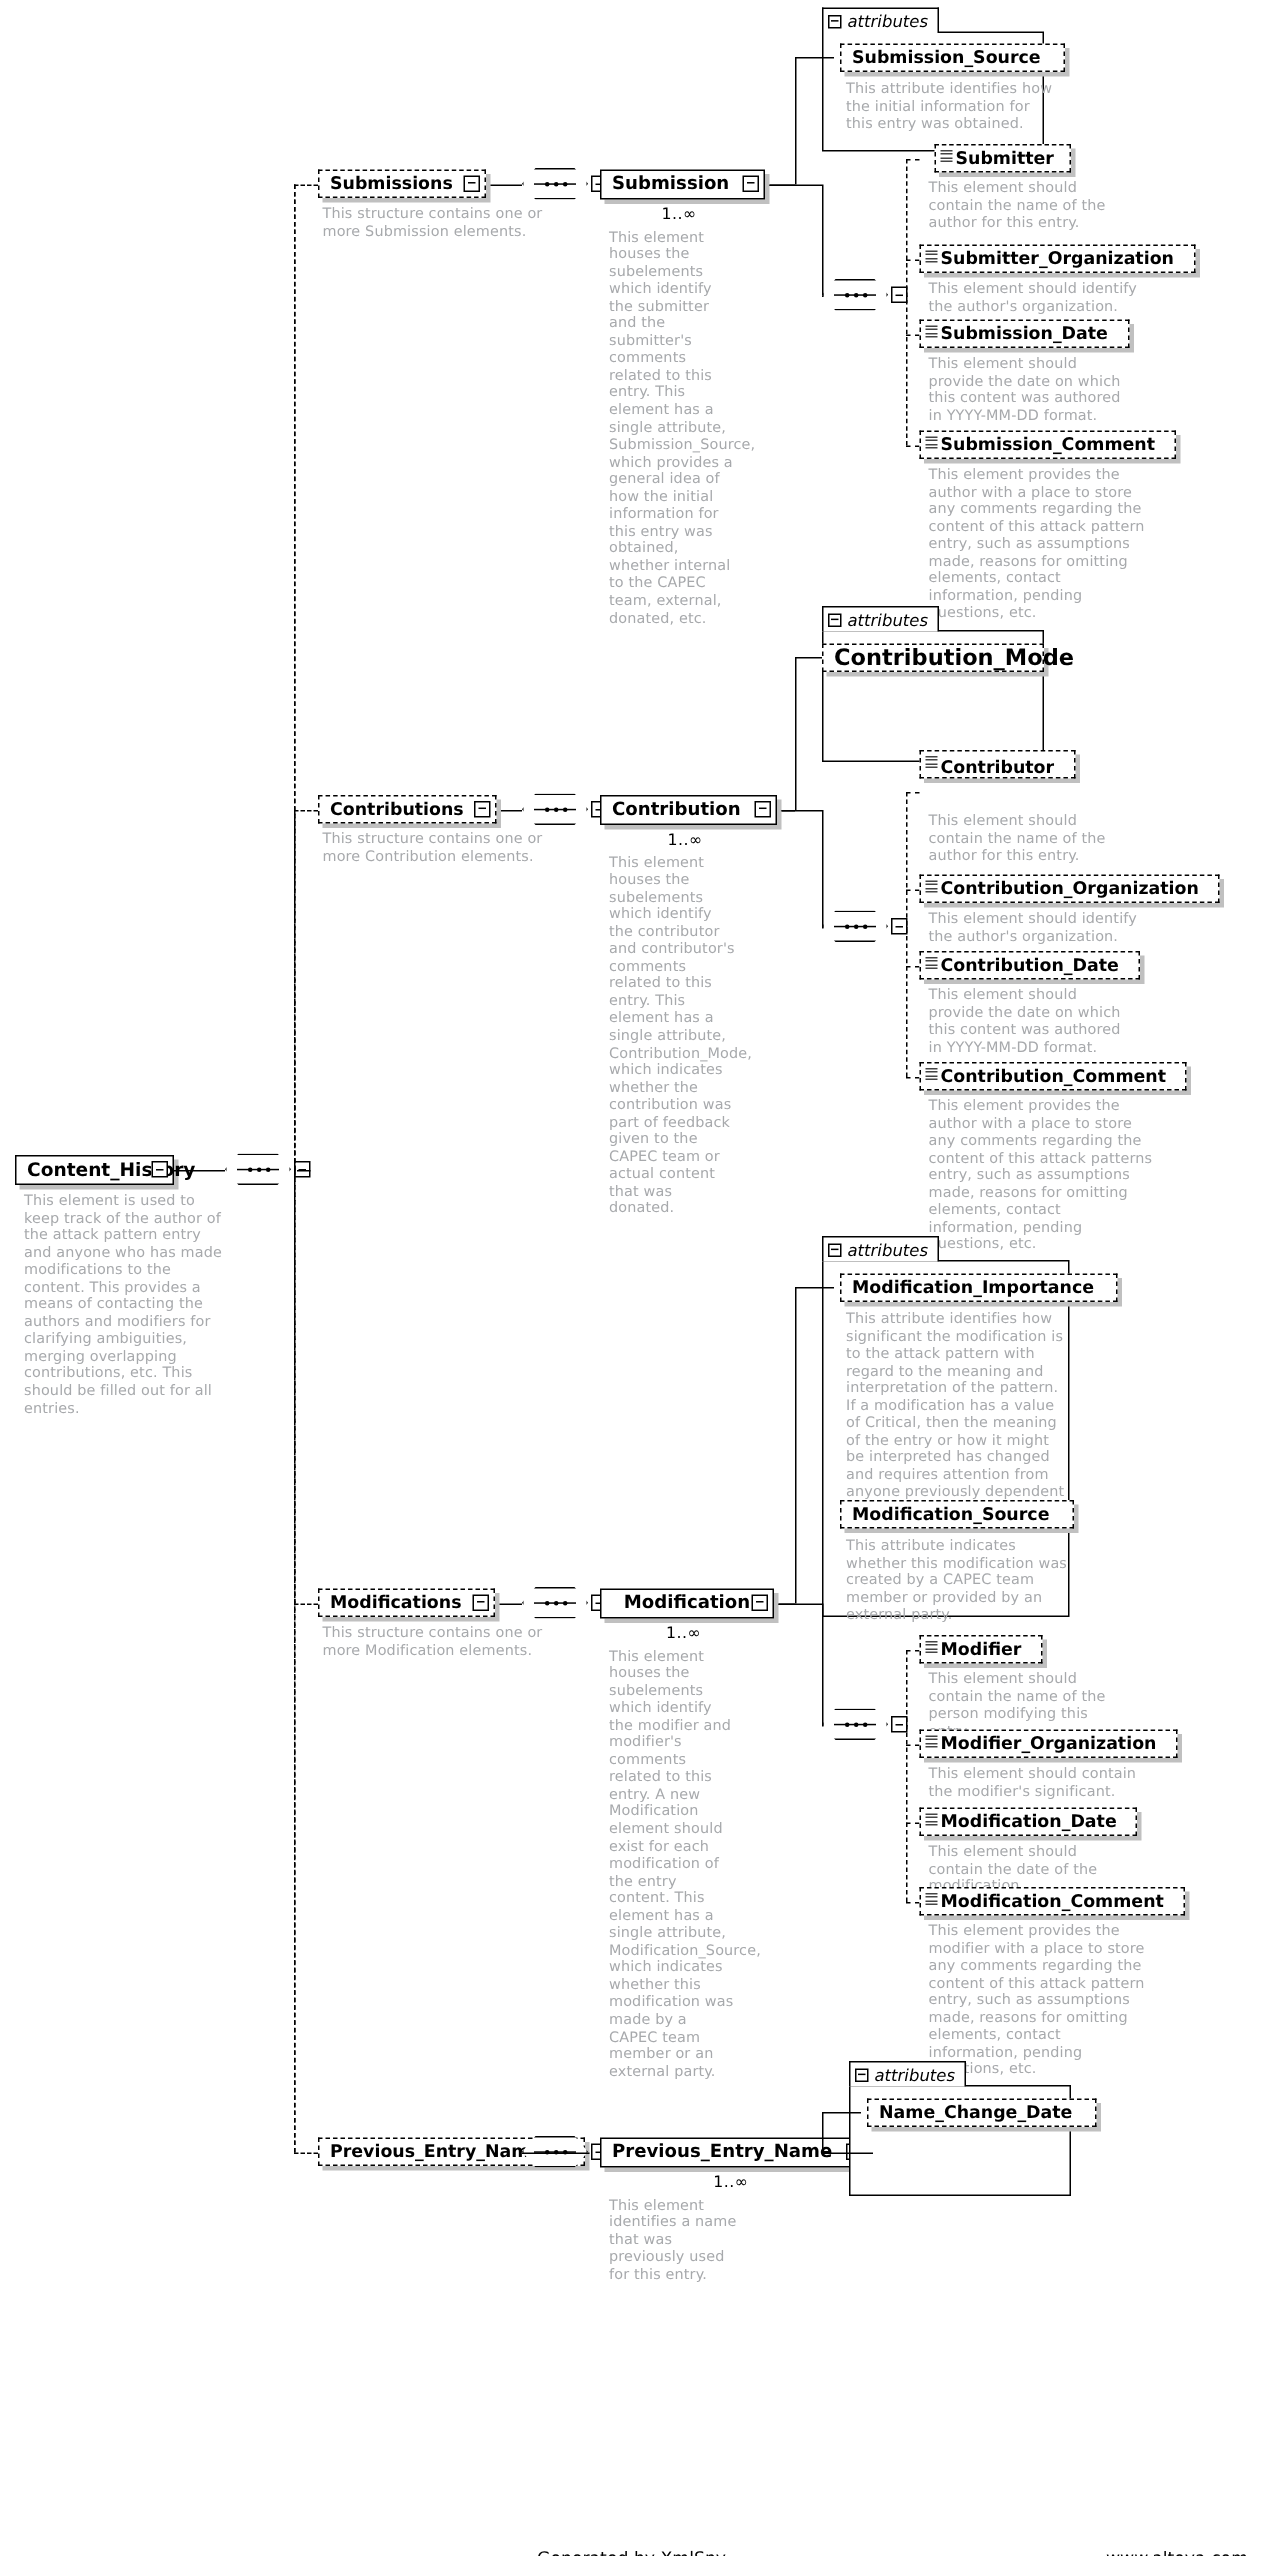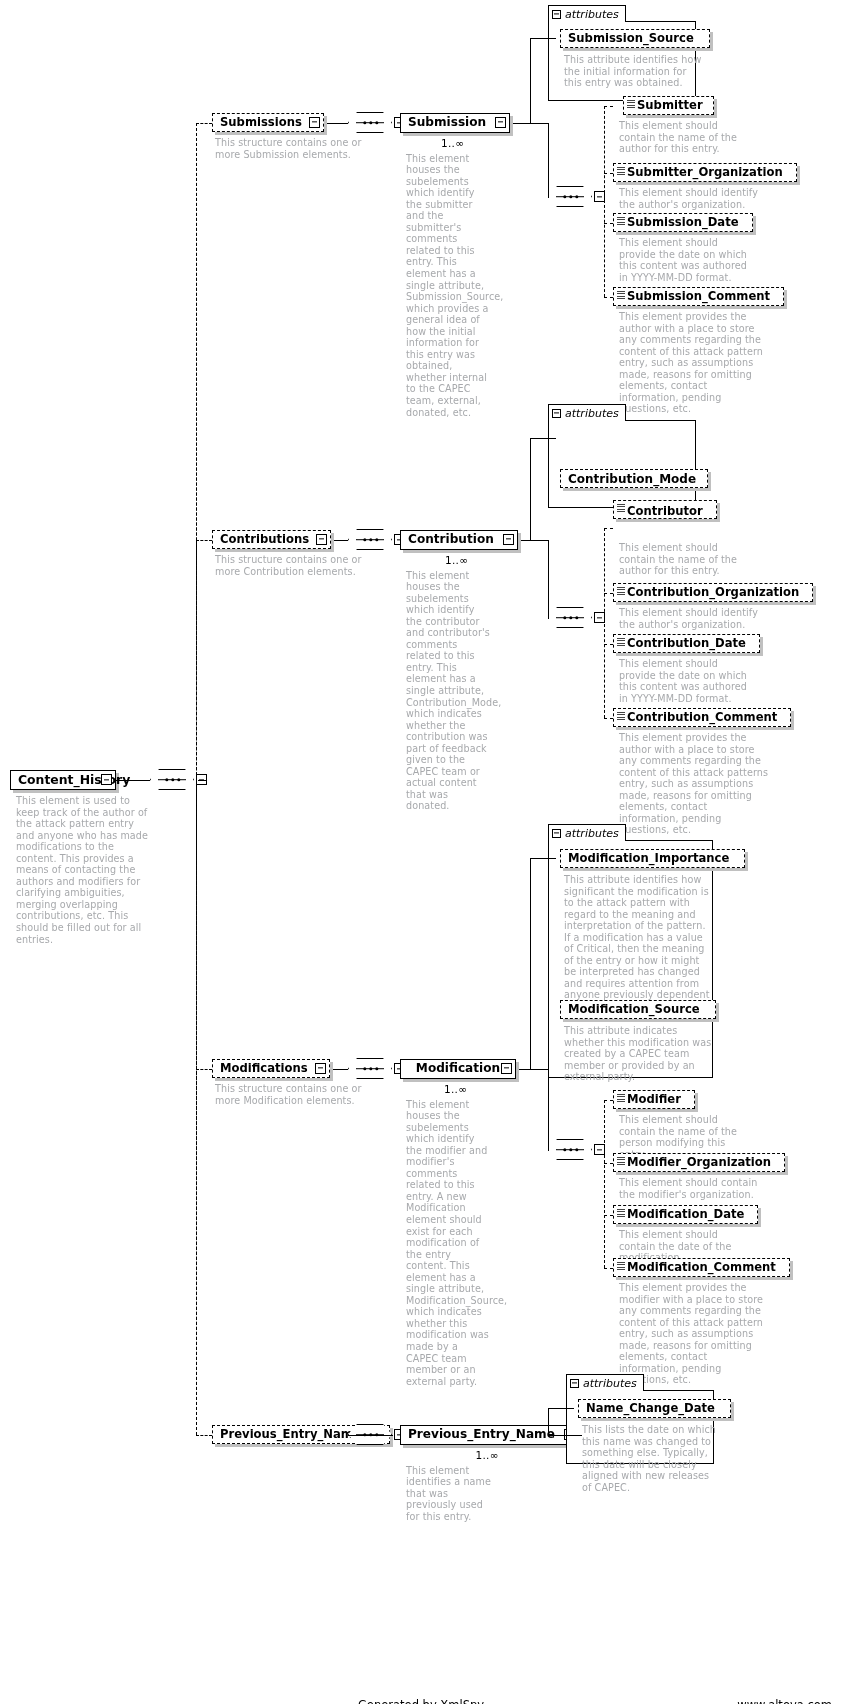--- a/index.html
+++ b/index.html
@@ -221,21 +221,21 @@
     <div class="attrpanel" style="left: 548px; top: 404px; width: 148px; height: 104px;">
       <div class="tab">
         <div class="minus"></div>
         <span>attributes</span>
       </div>
       <div class="body" style="top: 16px; width: 148px; height: 88px;"></div>
     </div>
     <div class="hline" style="left: 521px; top: 539.5px; width: 9px;"></div>
     <div class="vline" style="left: 530px; top: 438px; height: 101.5px;"></div>
     <div class="hline" style="left: 530px; top: 438px; width: 26px;"></div>
-    <div class="box dashed" style="left: 560px; top: 429px; width: 148px; height: 19px; font-size: 12px; margin-top: 40px;">
+    <div class="box dashed" style="left: 548px; top: 429px; width: 148px; height: 19px; font-size: 15px;">
       <div class="lbl" style="padding-left: 7px;">Contribution_Mode</div>
     </div>
     <div class="seq" style="left: 548px; top: 607px; width: 44px; height: 21px;">
       <div class="bar"></div>
       <div class="dot" style="left: 16px;"></div>
       <div class="dot" style="left: 22px;"></div>
       <div class="dot" style="left: 28px;"></div>
     </div>
     <div class="handle" style="position: absolute; left: 594px; top: 612px;"></div>
     <div class="hline" style="left: 521px; top: 539.5px; width: 27px;"></div>
@@ -354,21 +354,21 @@
     <div class="hline dash" style="left: 604px; top: 1162.5px; width: 9px;"></div>
     <div class="box dashed" style="left: 613px; top: 1153px; width: 172px; height: 19px; font-size: 11.6px;">
       <div class="eicon">
         <i></i>
         <i></i>
         <i></i>
         <i></i>
       </div>
       <div class="lbl" style="padding-left: 13px;">Modifier_Organization</div>
     </div>
-    <div class="ann" style="left: 619px; top: 1177px; width: 150px; white-space: normal;">This element should contain the modifier's organization.</div>
+    <div class="ann" style="left: 619px; top: 1177px; width: 150px; white-space: normal;">This element should contain the modifier's significant.</div>
     <div class="hline dash" style="left: 604px; top: 1214.5px; width: 9px;"></div>
     <div class="box dashed" style="left: 613px; top: 1205px; width: 145px; height: 19px; font-size: 11.6px;">
       <div class="eicon">
         <i></i>
         <i></i>
         <i></i>
         <i></i>
       </div>
       <div class="lbl" style="padding-left: 13px;">Modification_Date</div>
     </div>
@@ -412,20 +412,19 @@
         <span>attributes</span>
       </div>
       <div class="body" style="top: 16px; width: 148px; height: 74px;"></div>
     </div>
     <div class="hline" style="left: 548px; top: 1434.5px; width: 34px;"></div>
     <div class="vline" style="left: 548px; top: 1408px; height: 26.5px;"></div>
     <div class="hline" style="left: 548px; top: 1408px; width: 26px;"></div>
     <div class="box dashed" style="left: 578px; top: 1399px; width: 153px; height: 19px; font-size: 11.6px;">
       <div class="lbl" style="padding-left: 7px;">Name_Change_Date</div>
     </div>
-    <div class="ann" style="left: 582px; top: 1424px; width: 138px; white-space: normal;">This lists the date on which this name was changed to something else. Typically, this date will be closely aligned with new releases of CAPEC.</div>
     <div class="vline dash" style="left: 196px; top: 122.5px; height: 1312px;"></div>
   </div>
 
 <div class="footer">
   <div class="gen">Generated by XmlSpy</div>
   <div class="alt">www.altova.com</div>
 </div>
 
 </body></html>

